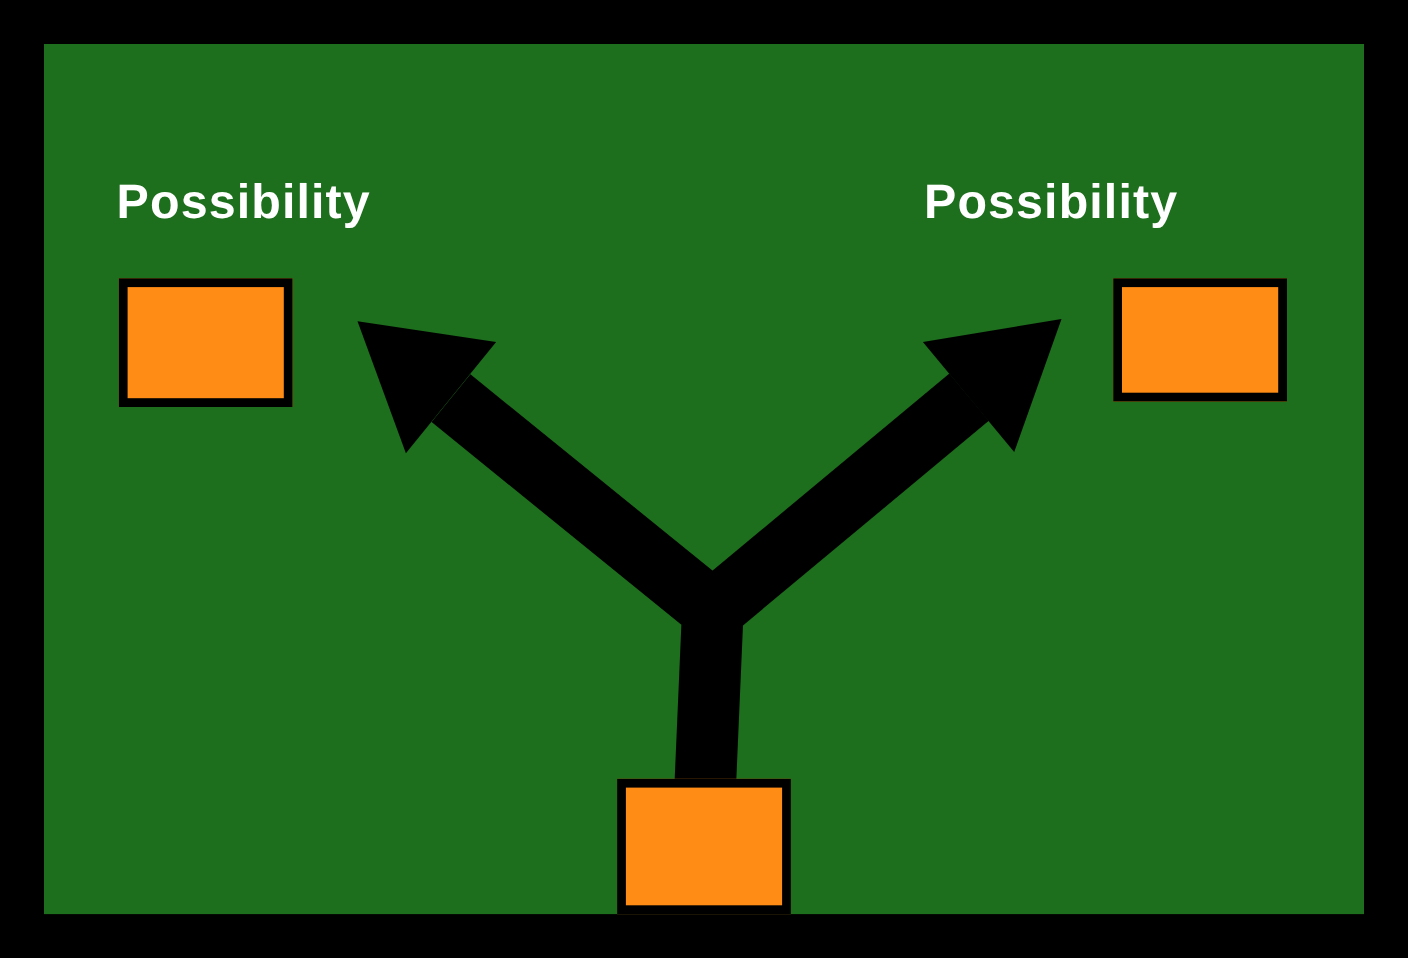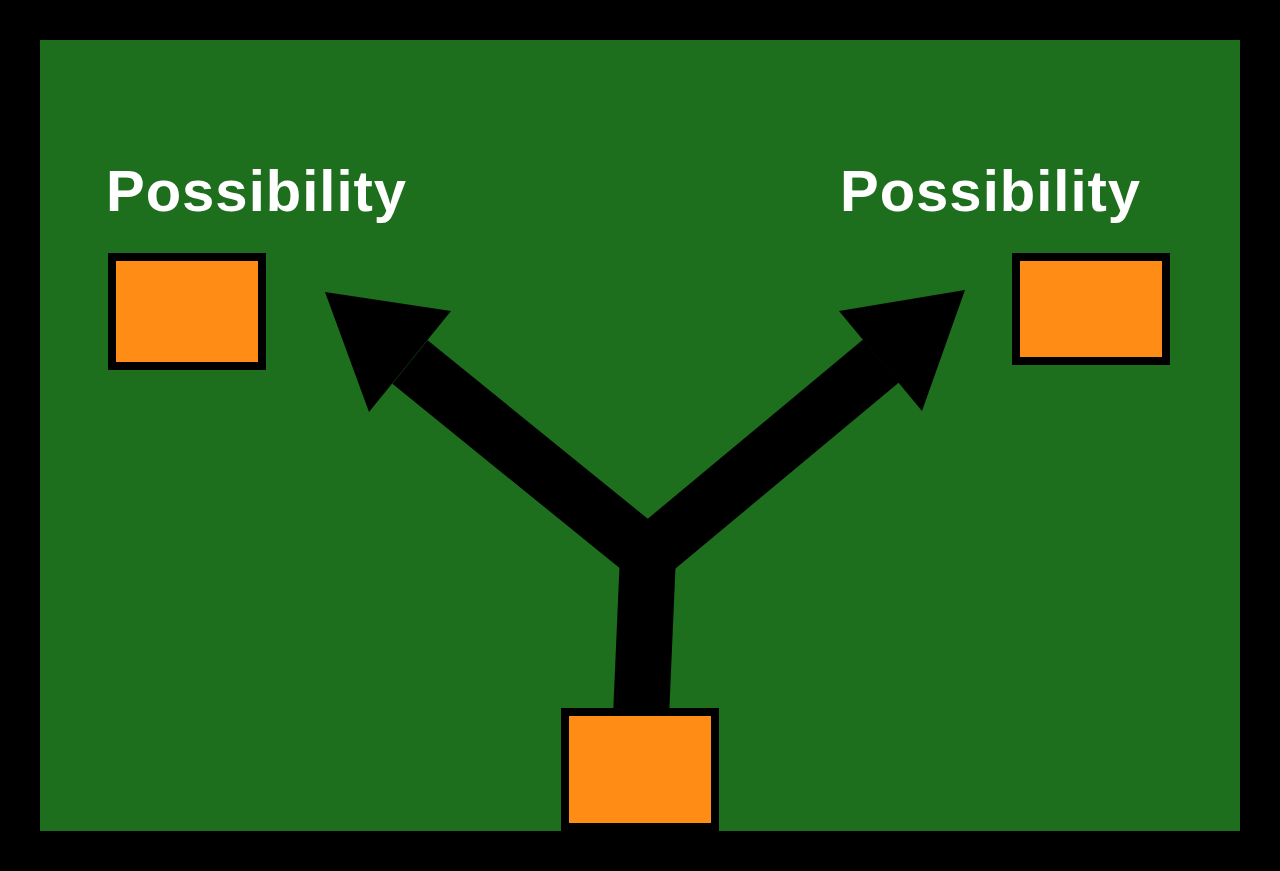--- a/index.html
+++ b/index.html
@@ -21,21 +21,21 @@
   .canvas{
     position:absolute;
     left:40px;top:40px;
     width:1200px;height:791px;
     background:var(--background);
   }
   .possibility-label{
     position:absolute;
     color:var(--text);
     font-weight:bold;
-    font-size:58px;
+    font-size:44px;
     letter-spacing:1px;
     white-space:nowrap;
     line-height:1;
   }
   .label-left{left:66px;top:122px;}
   .label-right{left:800px;top:122px;}
   .box{
     position:absolute;
     background:var(--box_fill);
     border:8px solid var(--box_border);

